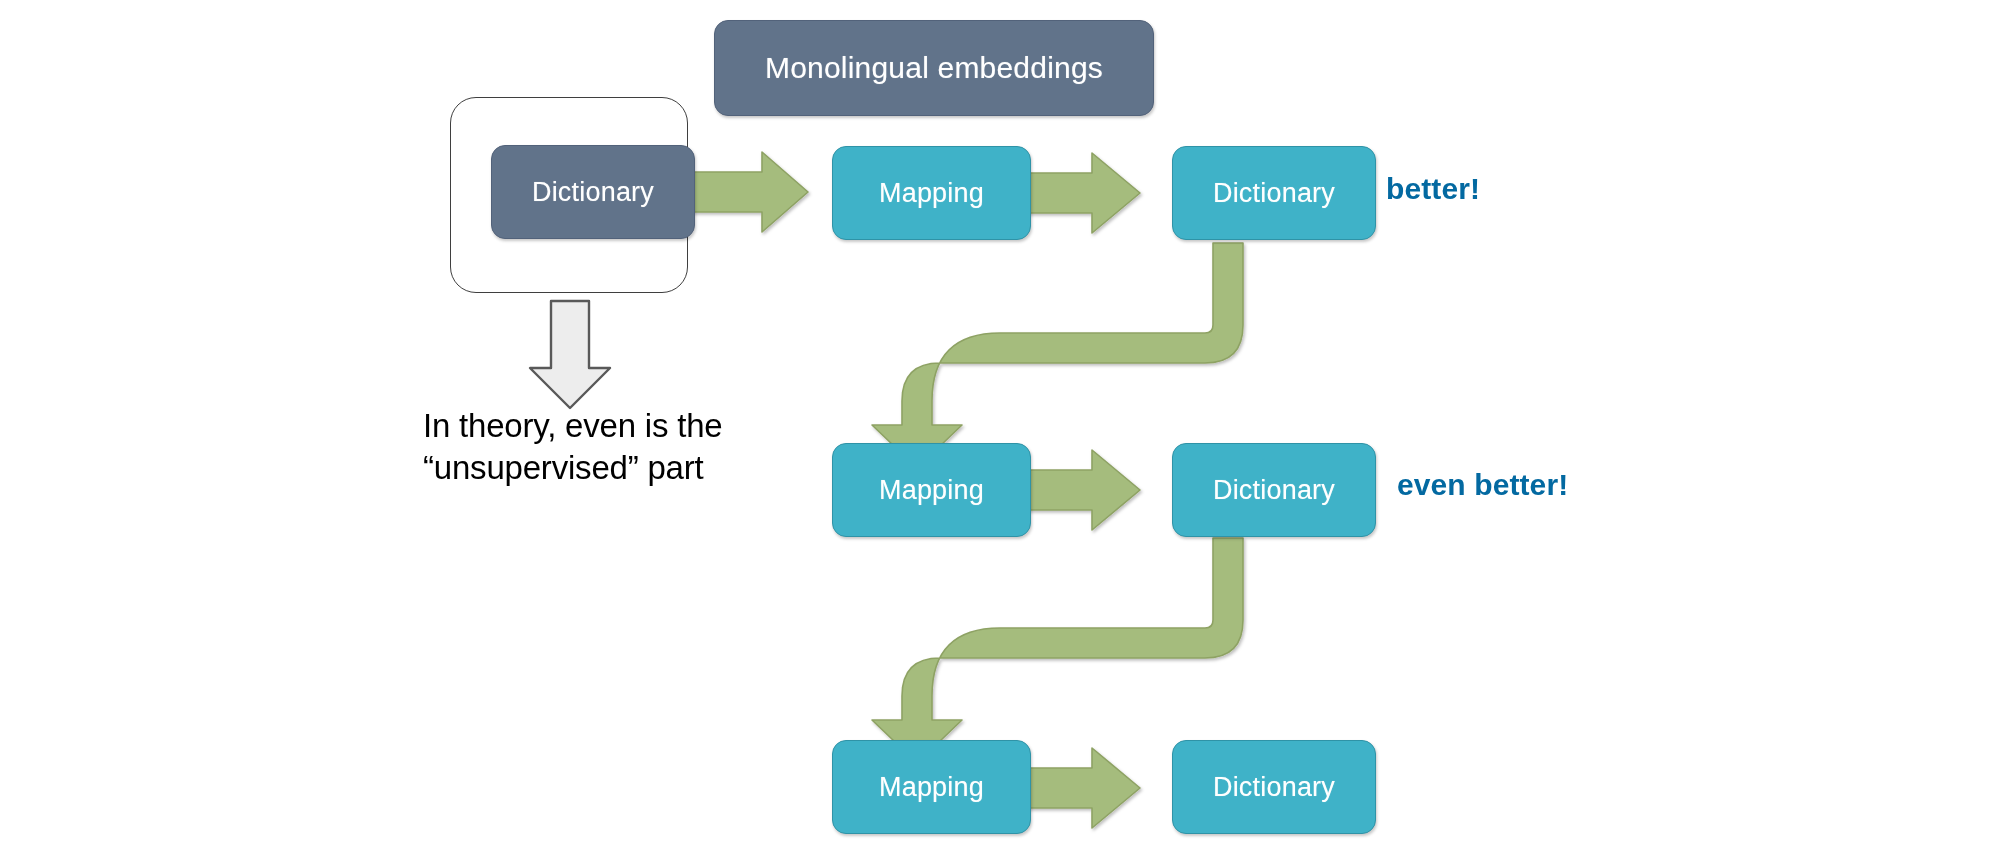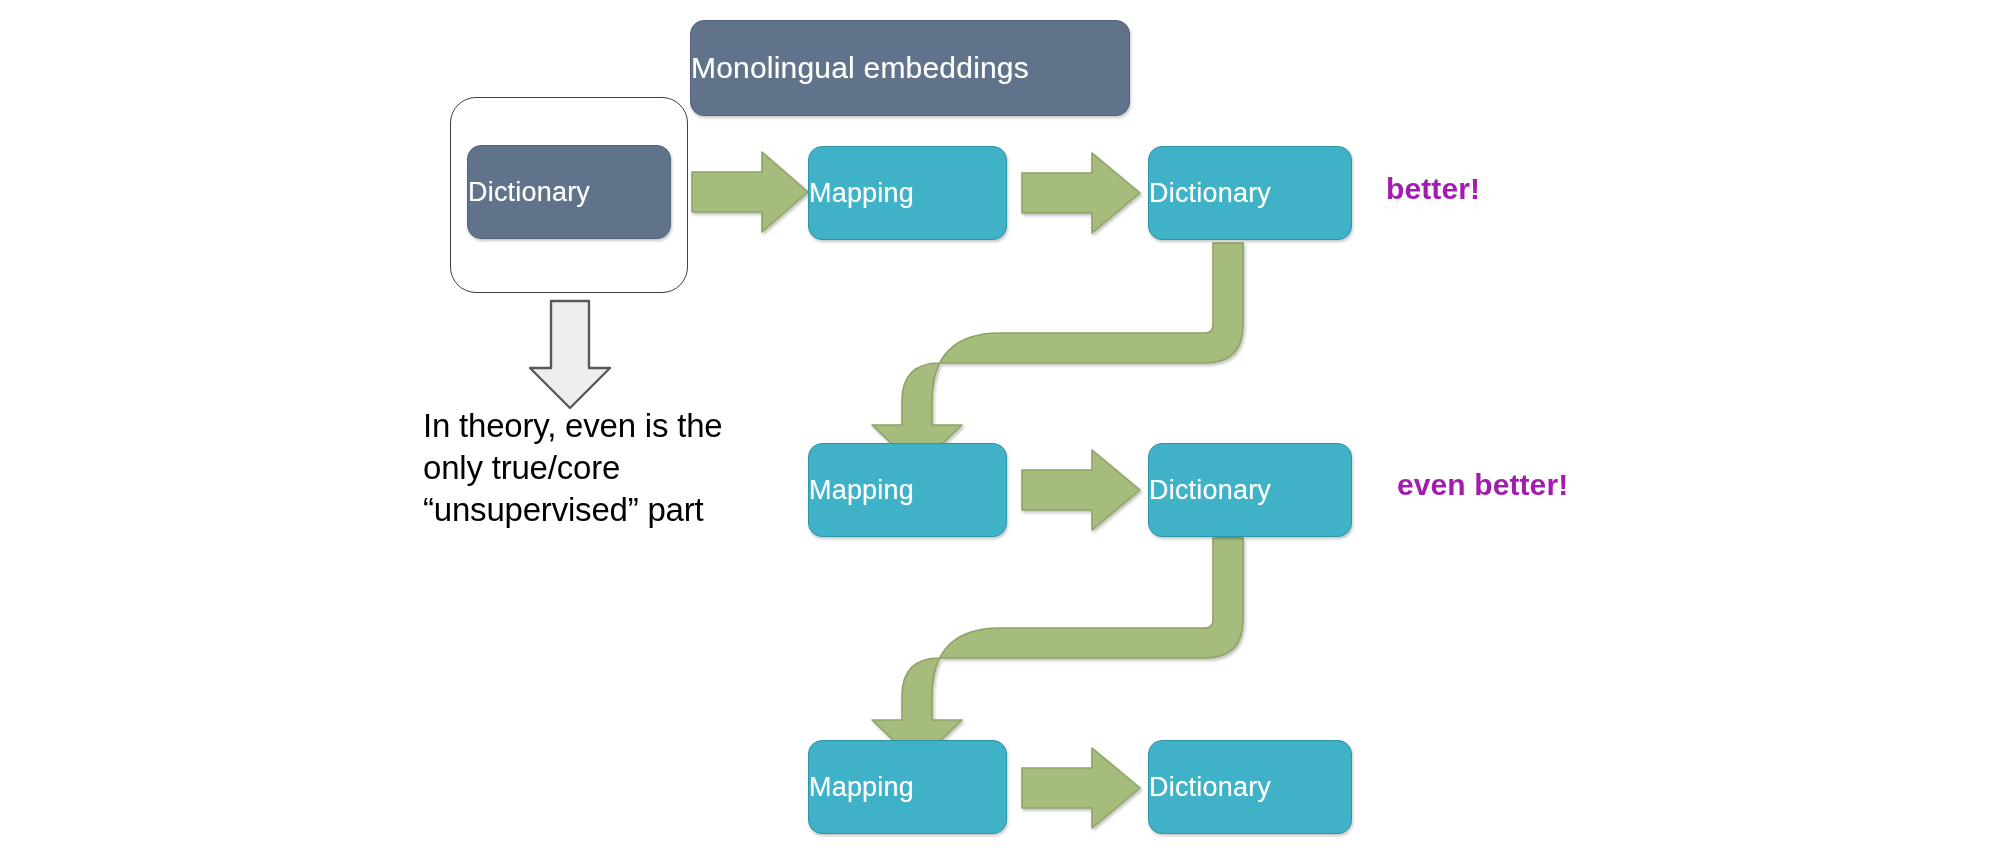--- a/index.html
+++ b/index.html
@@ -14,26 +14,27 @@
     position: relative;
     width: 2000px;
     height: 854px;
     background: #ffffff;
     overflow: hidden;
   }
   .node {
     position: absolute;
     display: flex;
     align-items: center;
-    justify-content: flex-start;
+    justify-content: center;
     border-radius: 14px;
     box-sizing: border-box;
     color: #ffffff;
     letter-spacing: 0.2px;
     text-shadow: 0 0 1px rgba(255,255,255,0.45);
+    margin-left: 24px;
   }
   .node.teal {
     background: #3FB2C8;
     border: 1px solid #2f93a7;
     box-shadow: 1px 2px 3px rgba(0,0,0,0.22);
   }
   .node.slate {
     background: #61738A;
     border: 1px solid #52627a;
     box-shadow: 1px 2px 3px rgba(0,0,0,0.22);
@@ -46,21 +47,21 @@
     box-sizing: border-box;
   }
   .note {
     position: absolute;
     color: #000000;
     line-height: 1.28;
     letter-spacing: -0.2px;
   }
   .green-label {
     position: absolute;
-    color: #a21caf;
+    color: #0369a1;
     font-weight: bold;
     letter-spacing: 0.1px;
     white-space: nowrap;
   }
   svg.layer {
     position: absolute;
     left: 0;
     top: 0;
     width: 2000px;
     height: 854px;
@@ -170,17 +171,16 @@
   <div class="node teal" style="left:1148px; top:740px; width:204px; height:94px; font-size:27px;">
     <span>Dictionary</span>
   </div>
 
   <div class="green-label" style="left:1386px; top:172px; font-size:30px;">better!</div>
 
   <div class="green-label" style="left:1386px; top:468px; font-size:30px;margin-left:11px;">even better!</div>
 
   <div class="note" style="left:423px; top:405px; width:400px; font-size:33px;">
     <div>In theory, even is the</div>
-    <div>only true/core</div>
     <div>“unsupervised” part</div>
   </div>
 
 </div>
 
 </body></html>

